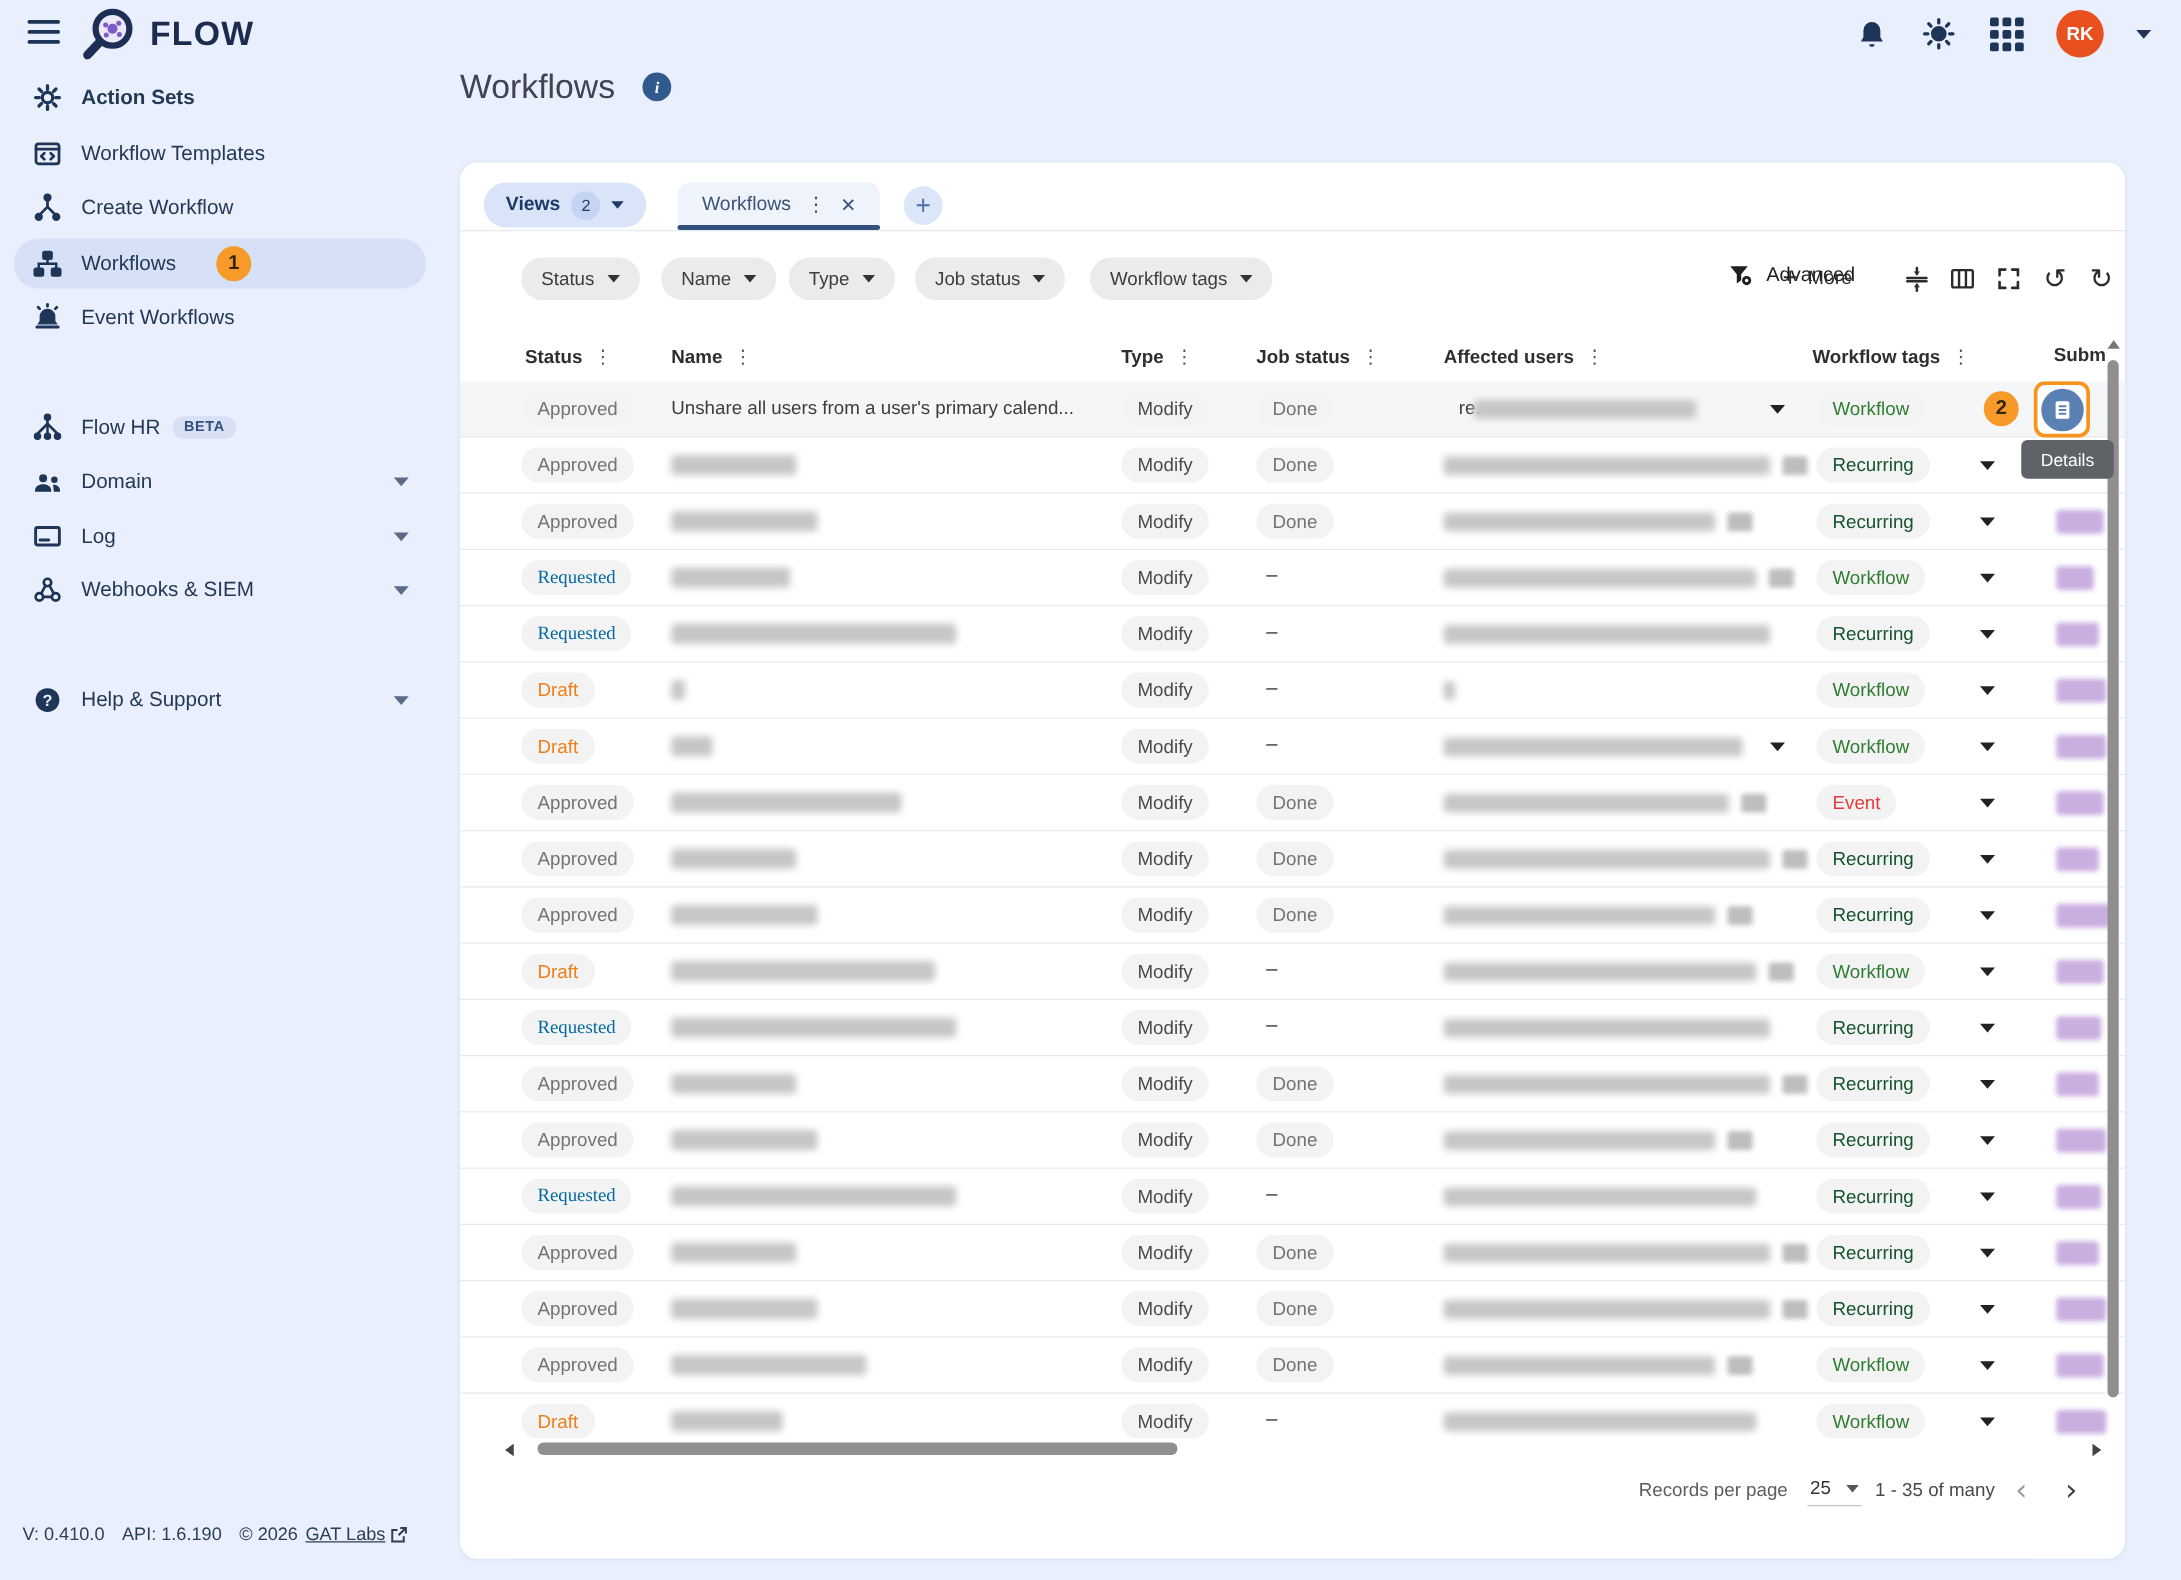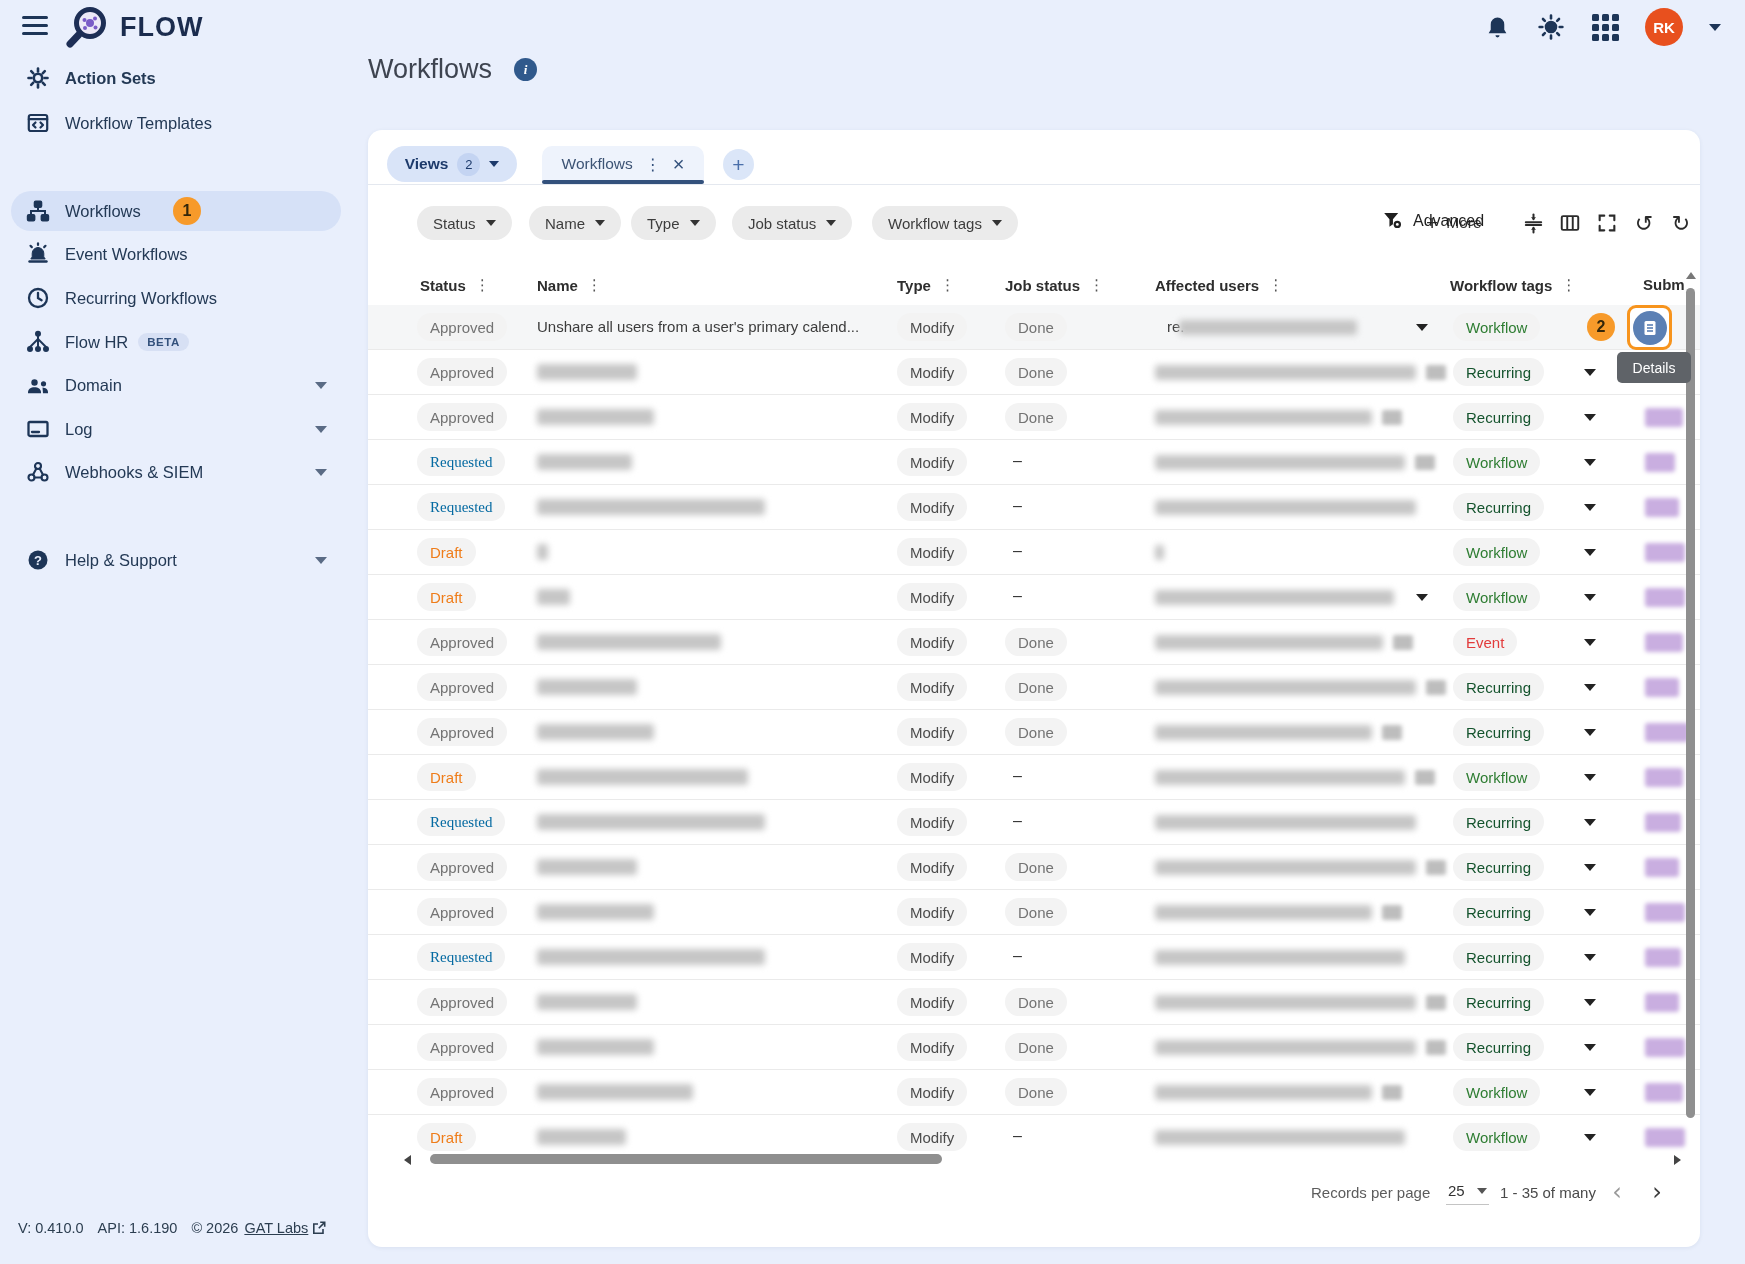--- a/index.html
+++ b/index.html
@@ -179,20 +179,33 @@
       <span class="s-icon">
         <svg width="24" height="24" viewBox="0 0 24 24" stroke="currentColor" stroke-width="2.2" fill="none" stroke-linecap="round" stroke-linejoin="round">
           <rect x="2.8" y="4" width="18.4" height="16" rx="2"></rect>
           <line x1="2.8" y1="8.2" x2="21.2" y2="8.2"></line>
           <polyline points="9.5,11.5 7,14 9.5,16.5"></polyline>
           <polyline points="14.5,11.5 17,14 14.5,16.5"></polyline>
         </svg>
       </span>
       <span class="s-label">Workflow Templates</span>
     </div>
+    <div class="side-item" style="top: 90px;">
+      <span class="s-icon">
+        <svg width="24" height="24" viewBox="0 0 24 24" stroke="currentColor" stroke-width="2.2" fill="currentColor" stroke-linecap="round">
+          <circle cx="12" cy="4" r="2.2"></circle>
+          <circle cx="5" cy="19.5" r="2.2"></circle>
+          <circle cx="19" cy="19.5" r="2.2"></circle>
+          <line x1="12" y1="6.5" x2="12" y2="11.5" fill="none"></line>
+          <line x1="12" y1="11.5" x2="6" y2="17.5" fill="none"></line>
+          <line x1="12" y1="11.5" x2="18" y2="17.5" fill="none"></line>
+        </svg>
+      </span>
+      <span class="s-label">Create Workflow</span>
+    </div>
     <div class="side-item selected" style="top: 135px;">
       <span class="s-icon">
         <svg width="24" height="24" viewBox="0 0 24 24" fill="currentColor" stroke="currentColor" stroke-width="2">
           <rect x="8.7" y="2.5" width="6.6" height="5.4" rx="1"></rect>
           <rect x="1.8" y="16" width="6.6" height="5.4" rx="1"></rect>
           <rect x="15.6" y="16" width="6.6" height="5.4" rx="1"></rect>
           <line x1="12" y1="8" x2="12" y2="12" fill="none"></line>
           <polyline points="5,16 5,12 19,12 19,16" fill="none"></polyline>
         </svg>
       </span>
@@ -203,29 +216,20 @@
       <span class="s-icon">
         <svg width="24" height="24" viewBox="0 0 24 24" fill="currentColor" stroke="currentColor" stroke-linecap="round">
           <path d="M12 5.5a5.8 5.8 0 0 1 5.8 5.8v3.6l1.4 2.1H4.8l1.4-2.1v-3.6A5.8 5.8 0 0 1 12 5.5z"></path>
           <line x1="3.5" y1="19.5" x2="20.5" y2="19.5" stroke-width="2.4"></line>
           <line x1="12" y1="1.4" x2="12" y2="3" stroke-width="2.2"></line>
           <line x1="4.5" y1="3.8" x2="5.8" y2="5.1" stroke-width="2.2"></line>
           <line x1="19.5" y1="3.8" x2="18.2" y2="5.1" stroke-width="2.2"></line>
         </svg>
       </span>
       <span class="s-label">Event Workflows</span>
-    </div>
-    <div class="side-item" style="top: 222px;">
-      <span class="s-icon">
-        <svg width="24" height="24" viewBox="0 0 24 24" stroke="currentColor" stroke-width="2.3" fill="none" stroke-linecap="round">
-          <circle cx="12" cy="12" r="9"></circle>
-          <polyline points="12,6.8 12,12 15.6,14.2"></polyline>
-        </svg>
-      </span>
-      <span class="s-label">Recurring Workflows</span>
     </div>
     <div class="side-item" style="top: 266px;">
       <span class="s-icon">
         <svg width="24" height="24" viewBox="0 0 24 24" stroke="currentColor" stroke-width="2" fill="currentColor" stroke-linecap="round">
           <circle cx="12" cy="3.8" r="2"></circle>
           <circle cx="4" cy="19" r="2"></circle>
           <circle cx="12" cy="19" r="2"></circle>
           <circle cx="20" cy="19" r="2"></circle>
           <line x1="12" y1="6" x2="12" y2="17" fill="none"></line>
           <line x1="12" y1="9" x2="4" y2="17" fill="none"></line>

